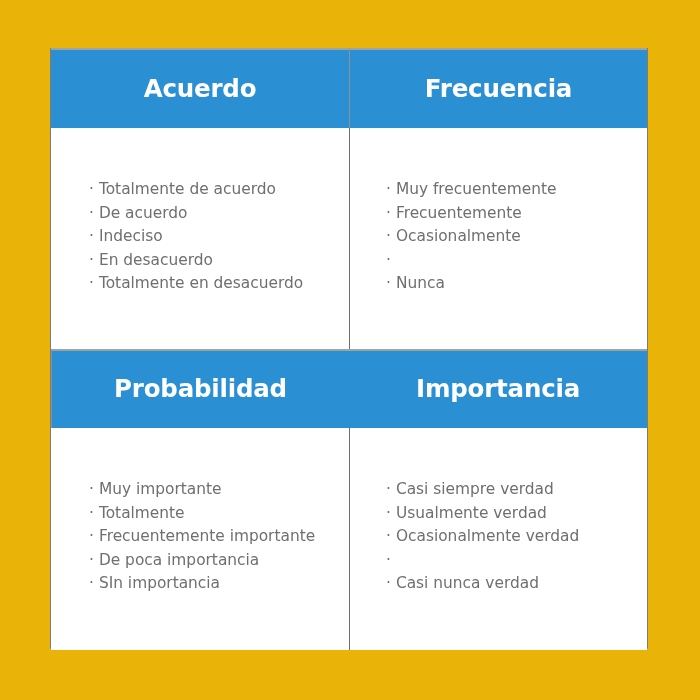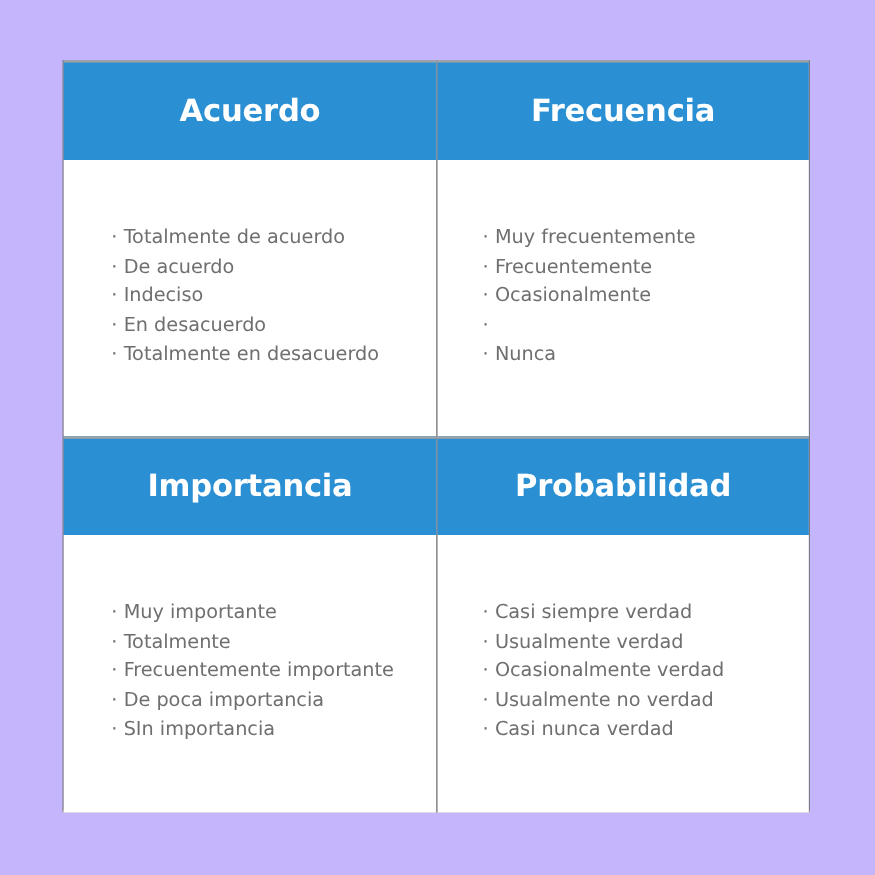--- a/index.html
+++ b/index.html
@@ -11,21 +11,21 @@
     height: 700px;
     background: #ffffff;
     font-family: "Liberation Sans", sans-serif;
     overflow: hidden;
   }
 
   #canvas {
     position: relative;
     width: 700px;
     height: 700px;
-    background: #c4b5fd;
+    background: #eab308;
   }
 
   
   .scale-table {
     position: absolute;
     left: 50px;
     top: 48px;
     width: 598px;
     height: 602px;
     box-sizing: border-box;
@@ -150,26 +150,26 @@
         <li>
           <span class="opt-bullet">·</span>
         </li>
         <li>
           <span class="opt-bullet">·</span>
           <span>Nunca</span>
         </li>
       </ul>
     </div>
 
+    <div class="hdr right">
+      <span class="hdr-title">Probabilidad</span>
+    </div>
     <div class="hdr left">
       <span class="hdr-title">Importancia</span>
     </div>
-    <div class="hdr right">
-      <span class="hdr-title">Probabilidad</span>
-    </div>
 
     <div class="body-cell left">
       <ul class="opt-list">
         <li>
           <span class="opt-bullet">·</span>
           <span>Muy importante</span>
         </li>
         <li>
           <span class="opt-bullet">·</span>
           <span>Totalmente</span>
@@ -198,21 +198,20 @@
         <li>
           <span class="opt-bullet">·</span>
           <span>Usualmente verdad</span>
         </li>
         <li>
           <span class="opt-bullet">·</span>
           <span>Ocasionalmente verdad</span>
         </li>
         <li>
           <span class="opt-bullet">·</span>
-          <span>Usualmente no verdad</span>
         </li>
         <li>
           <span class="opt-bullet">·</span>
           <span>Casi nunca verdad</span>
         </li>
       </ul>
     </div>
 
   </div>
 </div>

